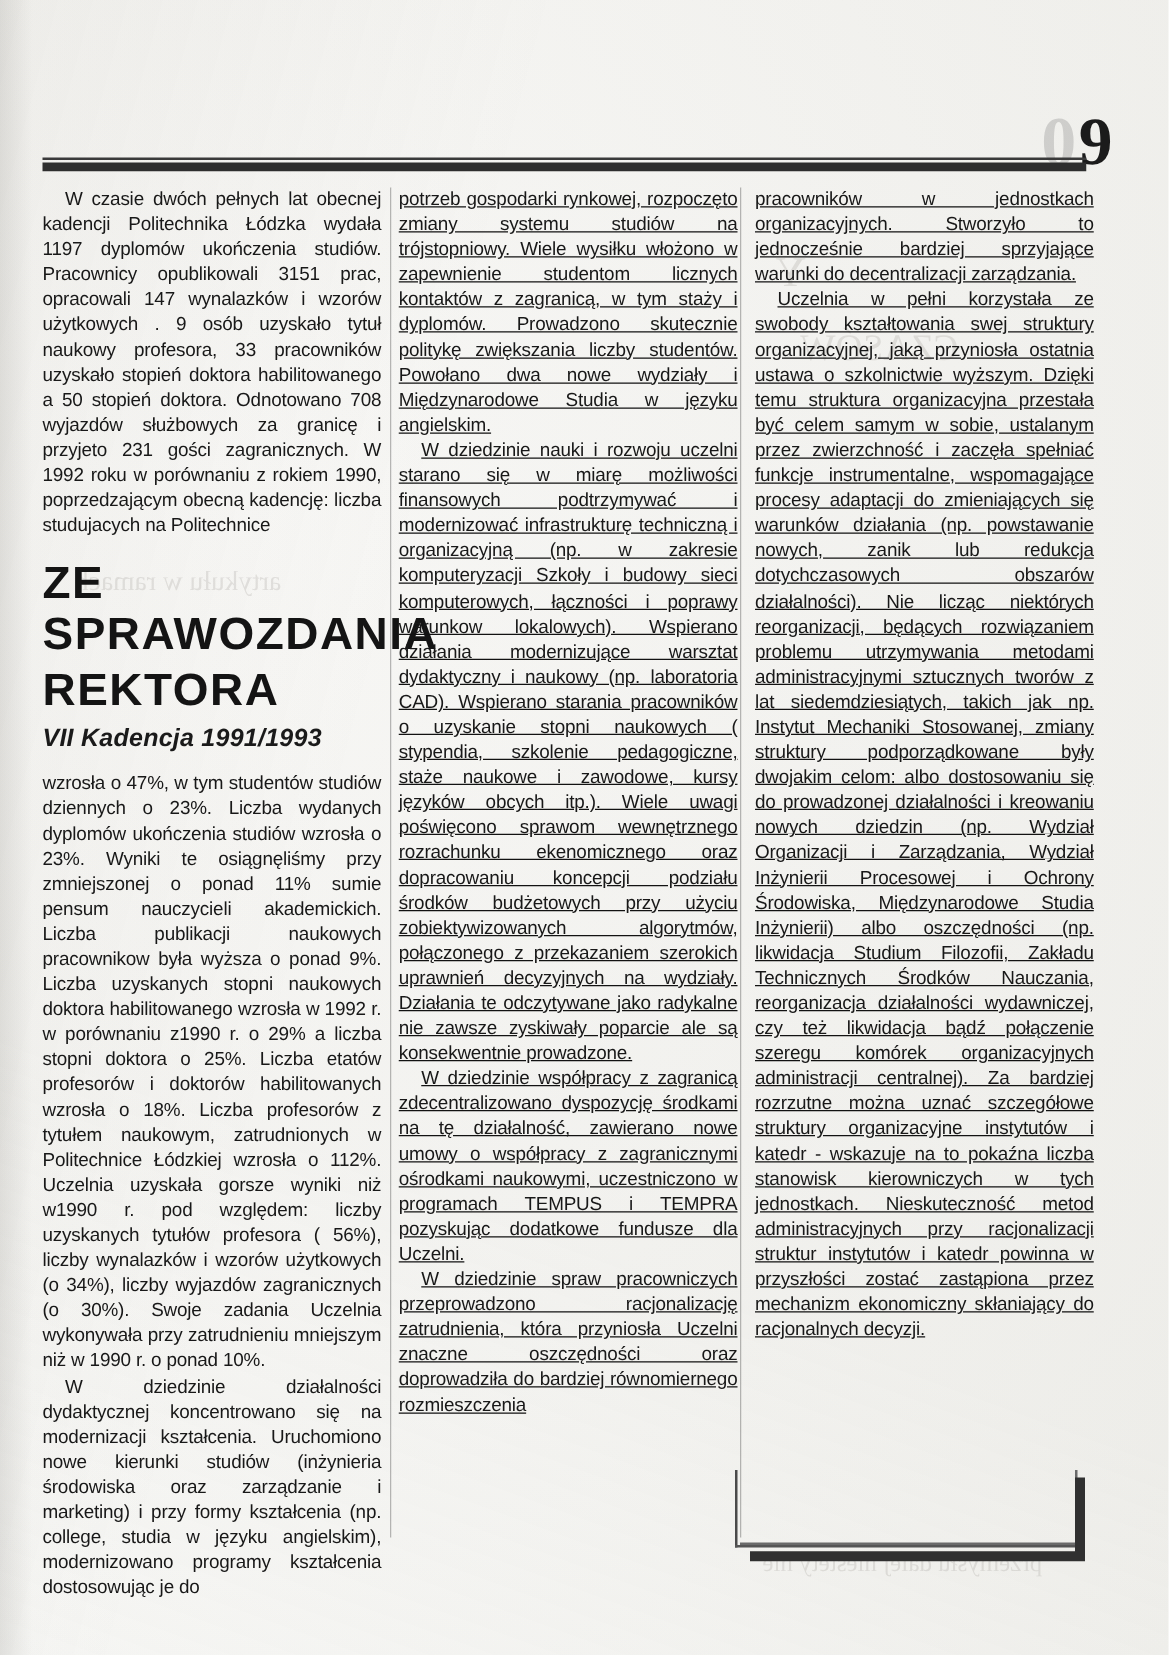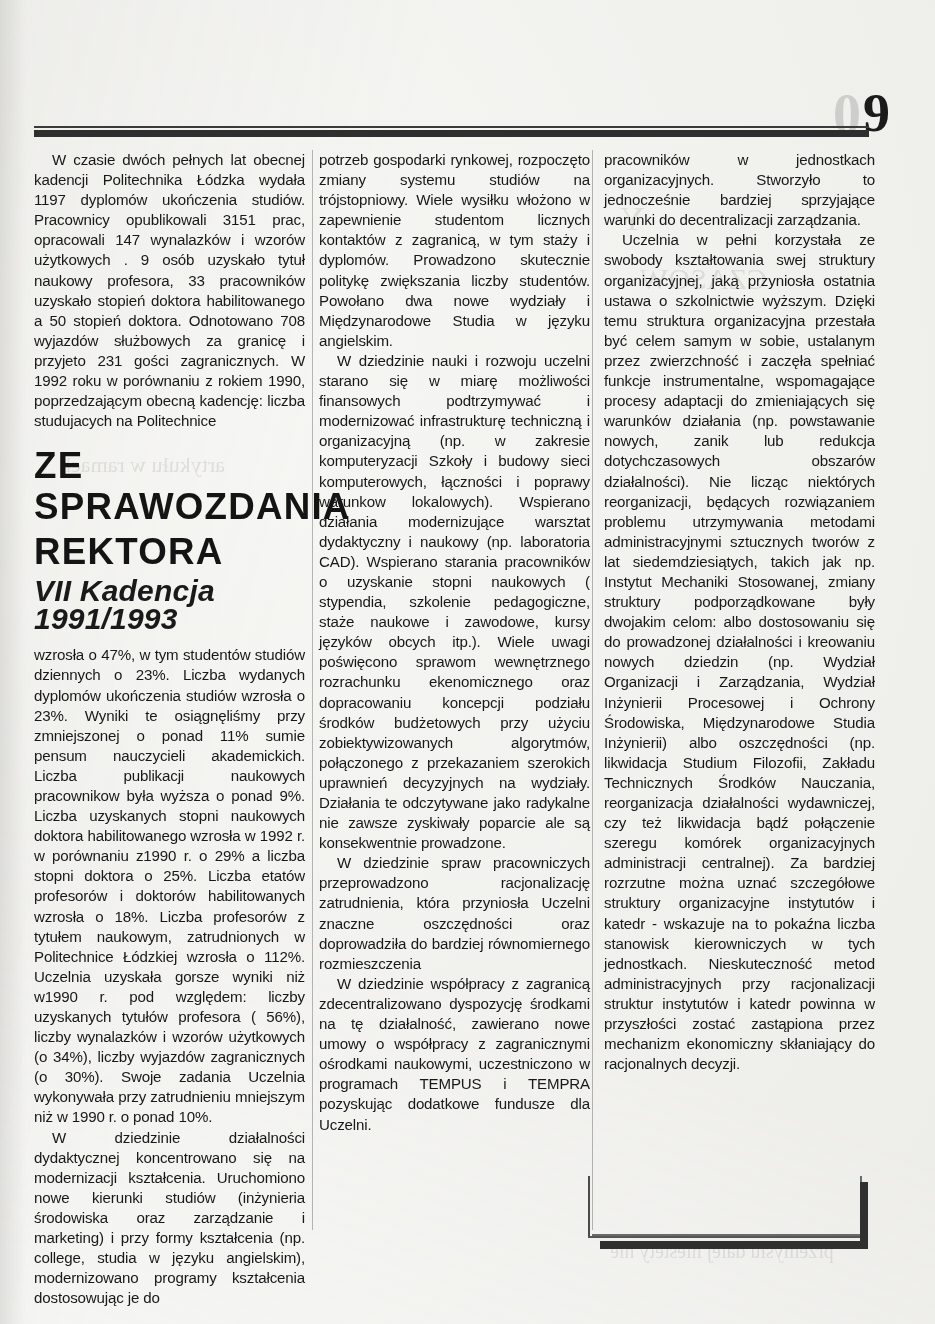--- a/index.html
+++ b/index.html
@@ -83,21 +83,21 @@
     left: 34px;
     top: 150px;
     width: 856px;
     display: flex;
     gap: 0;
   }
   .col {
     width: 271px;
     position: relative;
   }
-  .col + .col { margin-left: 14px; }
+  .col + .col { margin-left: 14px; text-decoration: underline; }
 
   .col p {
     margin: 0;
     font-size: 15.1px;
     line-height: 20.1px;
     text-align: justify;
     text-justify: inter-word;
     letter-spacing: -0.15px;
     word-spacing: 0px;
     color: #181818;
@@ -130,21 +130,21 @@
     color: #141414;
     margin: 0;
     transform: scaleX(1.02);
     transform-origin: left center;
   }
   #headline-2 { margin-top: 4px; }
   #headline-sub {
     font-family: "Liberation Sans", sans-serif;
     font-style: italic;
     font-weight: bold;
-    font-size: 30px;
+    font-size: 20px;
     line-height: 28px;
     letter-spacing: 0.2px;
     color: #1a1a1a;
     margin: 5px 0 12px 0;
   }
 
   
   #frame-box {
     position: absolute;
     left: 588px;
@@ -234,22 +234,22 @@
         <div id="headline-sub">VII Kadencja 1991/1993</div>
       </div>
 
       <p>wzrosła o 47%, w tym studentów studiów dziennych o 23%. Liczba wydanych dyplomów ukończenia studiów wzrosła o 23%. Wyniki te osiągnęliśmy przy zmniejszonej o ponad 11% sumie pensum nauczycieli akademickich. Liczba publikacji naukowych pracownikow była wyższa o ponad 9%. Liczba uzyskanych stopni naukowych doktora habilitowanego wzrosła w 1992 r. w porównaniu z1990 r. o 29% a liczba stopni doktora o 25%. Liczba etatów profesorów i doktorów habilitowanych wzrosła o 18%. Liczba profesorów z tytułem naukowym, zatrudnionych w Politechnice Łódzkiej wzrosła o 112%. Uczelnia uzyskała gorsze wyniki niż w1990 r. pod względem: liczby uzyskanych tytułów profesora ( 56%), liczby wynalazków i wzorów użytkowych (o 34%), liczby wyjazdów zagranicznych (o 30%). Swoje zadania Uczelnia wykonywała przy zatrudnieniu mniejszym niż w 1990 r. o ponad 10%.</p>
       <p class="ind">W dziedzinie działalności dydaktycznej koncentrowano się na modernizacji kształcenia. Uruchomiono nowe kierunki studiów (inżynieria środowiska oraz zarządzanie i marketing) i przy formy kształcenia (np. college, studia w języku angielskim), modernizowano programy kształcenia dostosowując je do</p>
     </div>
 
     <div class="col">
       <p>potrzeb gospodarki rynkowej, rozpoczęto zmiany systemu studiów na trójstopniowy. Wiele wysiłku włożono w zapewnienie studentom licznych kontaktów z zagranicą, w tym staży i dyplomów. Prowadzono skutecznie politykę zwiększania liczby studentów. Powołano dwa nowe wydziały i Międzynarodowe Studia w języku angielskim.</p>
       <p class="ind">W dziedzinie nauki i rozwoju uczelni starano się w miarę możliwości finansowych podtrzymywać i modernizować infrastrukturę techniczną i organizacyjną (np. w zakresie komputeryzacji Szkoły i budowy sieci komputerowych, łączności i poprawy warunkow lokalowych). Wspierano działania modernizujące warsztat dydaktyczny i naukowy (np. laboratoria CAD). Wspierano starania pracowników o uzyskanie stopni naukowych ( stypendia, szkolenie pedagogiczne, staże naukowe i zawodowe, kursy języków obcych itp.). Wiele uwagi poświęcono sprawom wewnętrznego rozrachunku ekenomicznego oraz dopracowaniu koncepcji podziału środków budżetowych przy użyciu zobiektywizowanych algorytmów, połączonego z przekazaniem szerokich uprawnień decyzyjnych na wydziały. Działania te odczytywane jako radykalne nie zawsze zyskiwały poparcie ale są konsekwentnie prowadzone.</p>
+      <p class="ind">W dziedzinie współpracy z zagranicą zdecentralizowano dyspozycję środkami na tę działalność, zawierano nowe umowy o współpracy z zagranicznymi ośrodkami naukowymi, uczestniczono w programach TEMPUS i TEMPRA pozyskując dodatkowe fundusze dla Uczelni.</p>
       <p class="ind">W dziedzinie spraw pracowniczych przeprowadzono racjonalizację zatrudnienia, która przyniosła Uczelni znaczne oszczędności oraz doprowadziła do bardziej równomiernego rozmieszczenia</p>
-      <p class="ind">W dziedzinie współpracy z zagranicą zdecentralizowano dyspozycję środkami na tę działalność, zawierano nowe umowy o współpracy z zagranicznymi ośrodkami naukowymi, uczestniczono w programach TEMPUS i TEMPRA pozyskując dodatkowe fundusze dla Uczelni.</p>
     </div>
 
     <div class="col">
       <p>pracowników w jednostkach organizacyjnych. Stworzyło to jednocześnie bardziej sprzyjające warunki do decentralizacji zarządzania.</p>
       <p class="ind">Uczelnia w pełni korzystała ze swobody kształtowania swej struktury organizacyjnej, jaką przyniosła ostatnia ustawa o szkolnictwie wyższym. Dzięki temu struktura organizacyjna przestała być celem samym w sobie, ustalanym przez zwierzchność i zaczęła spełniać funkcje instrumentalne, wspomagające procesy adaptacji do zmieniających się warunków działania (np. powstawanie nowych, zanik lub redukcja dotychczasowych obszarów działalności). Nie licząc niektórych reorganizacji, będących rozwiązaniem problemu utrzymywania metodami administracyjnymi sztucznych tworów z lat siedemdziesiątych, takich jak np. Instytut Mechaniki Stosowanej, zmiany struktury podporządkowane były dwojakim celom: albo dostosowaniu się do prowadzonej działalności i kreowaniu nowych dziedzin (np. Wydział Organizacji i Zarządzania, Wydział Inżynierii Procesowej i Ochrony Środowiska, Międzynarodowe Studia Inżynierii) albo oszczędności (np. likwidacja Studium Filozofii, Zakładu Technicznych Środków Nauczania, reorganizacja działalności wydawniczej, czy też likwidacja bądź połączenie szeregu komórek organizacyjnych administracji centralnej). Za bardziej rozrzutne można uznać szczegółowe struktury organizacyjne instytutów i katedr - wskazuje na to pokaźna liczba stanowisk kierowniczych w tych jednostkach. Nieskuteczność metod administracyjnych przy racjonalizacji struktur instytutów i katedr powinna w przyszłości zostać zastąpiona przez mechanizm ekonomiczny skłaniający do racjonalnych decyzji.</p>
     </div>
 
   </div>
 
   <div id="frame-box"></div>

